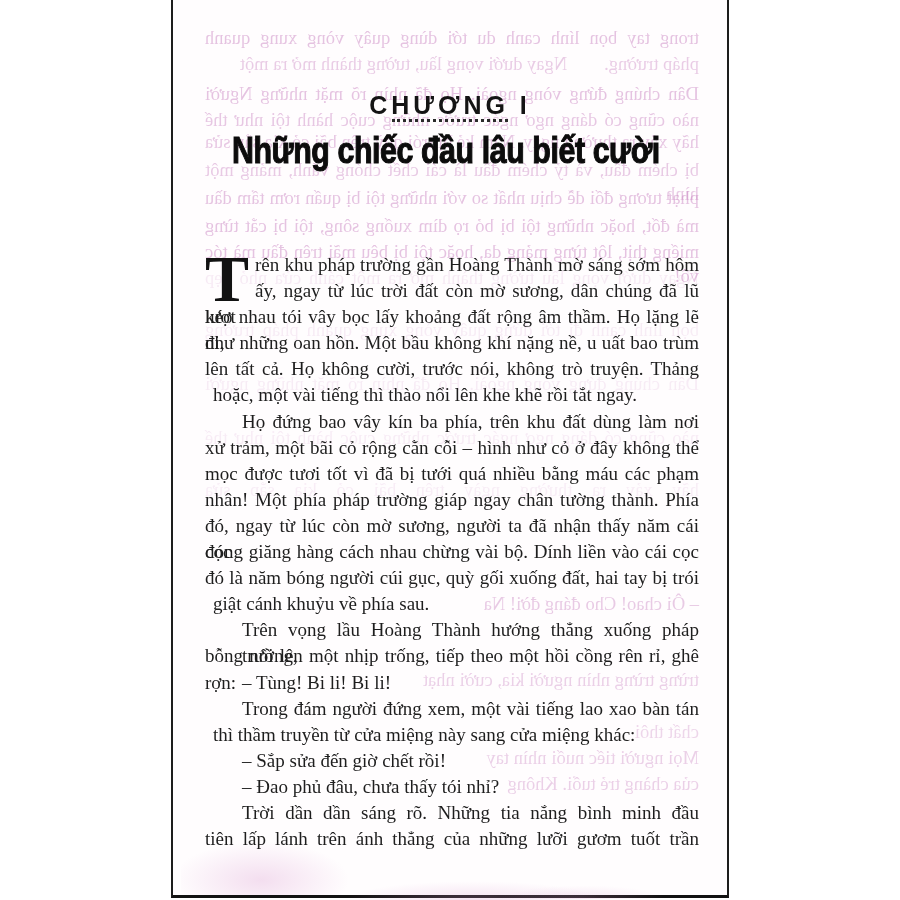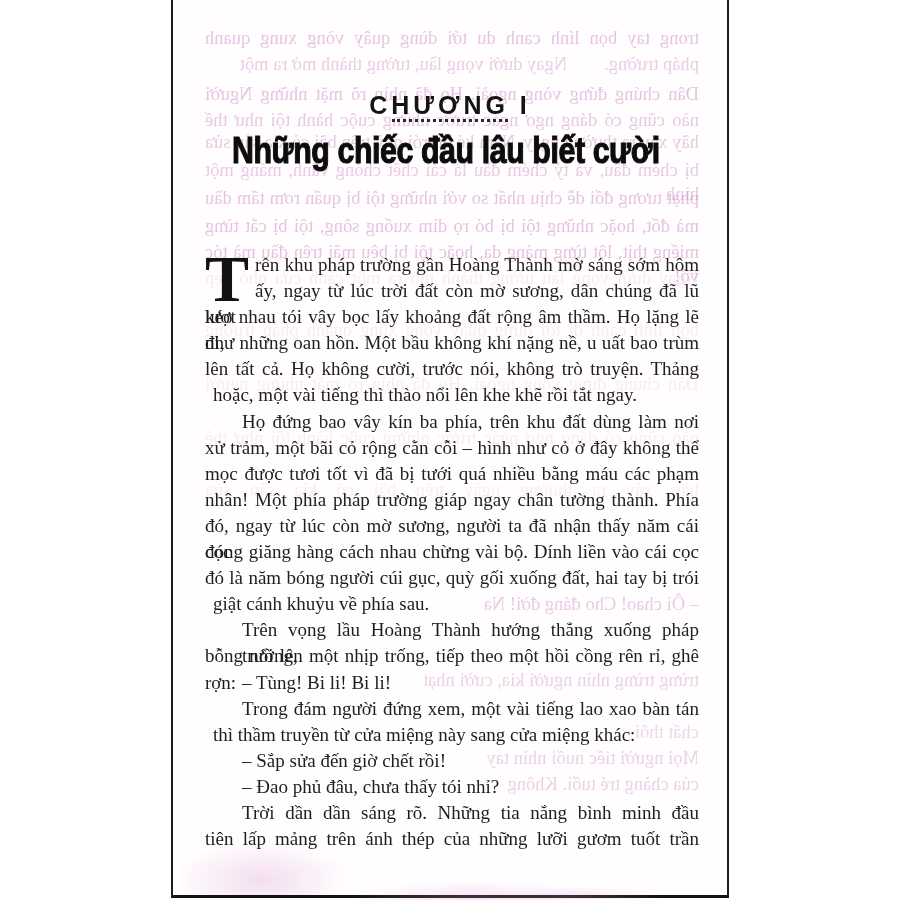--- a/index.html
+++ b/index.html
@@ -123,17 +123,17 @@
           <div class="bline noj">thì thầm truyền từ cửa miệng này sang cửa miệng khác:</div>
         </div>
         <div>
           <div class="bline dlg">– Sắp sửa đến giờ chết rồi!</div>
         </div>
         <div>
           <div class="bline dlg">– Đao phủ đâu, chưa thấy tói nhỉ?</div>
         </div>
         <div>
           <div class="bline ind">Trời dần dần sáng rõ. Những tia nắng bình minh đầu</div>
-          <div class="bline">tiên lấp mảng trên ánh thép của những lưỡi gươm tuốt trần</div>
+          <div class="bline">tiên lấp lánh trên ánh thẳng của những lưỡi gươm tuốt trần</div>
         </div>
       </main>
   </div>
 </div>
 
 </body></html>

